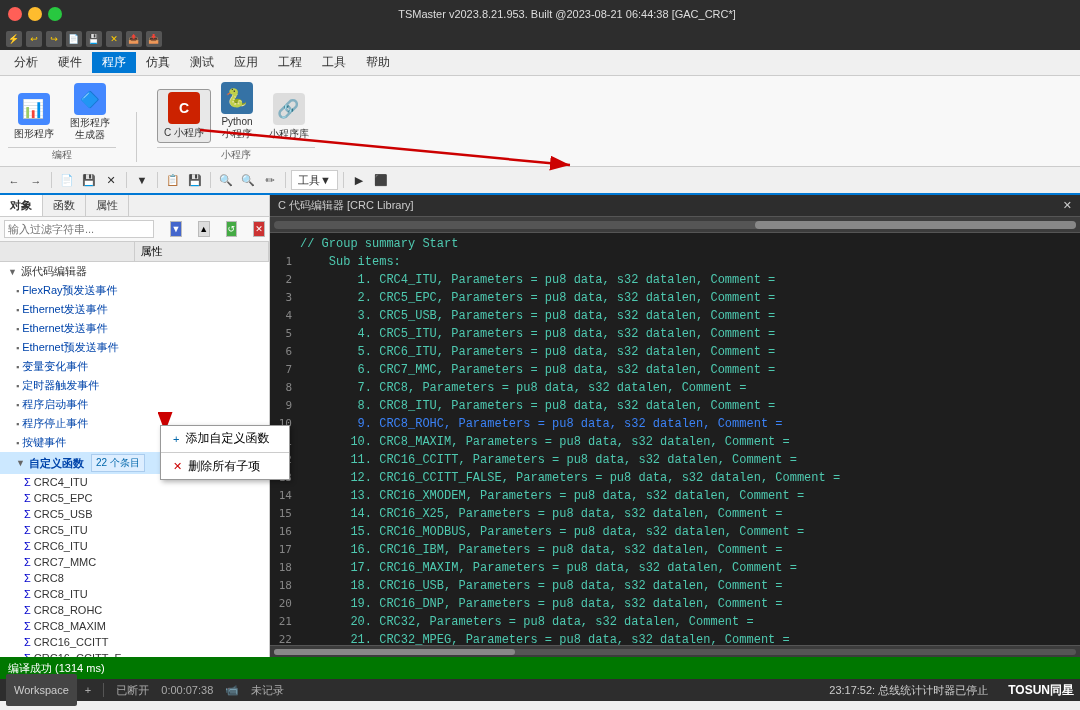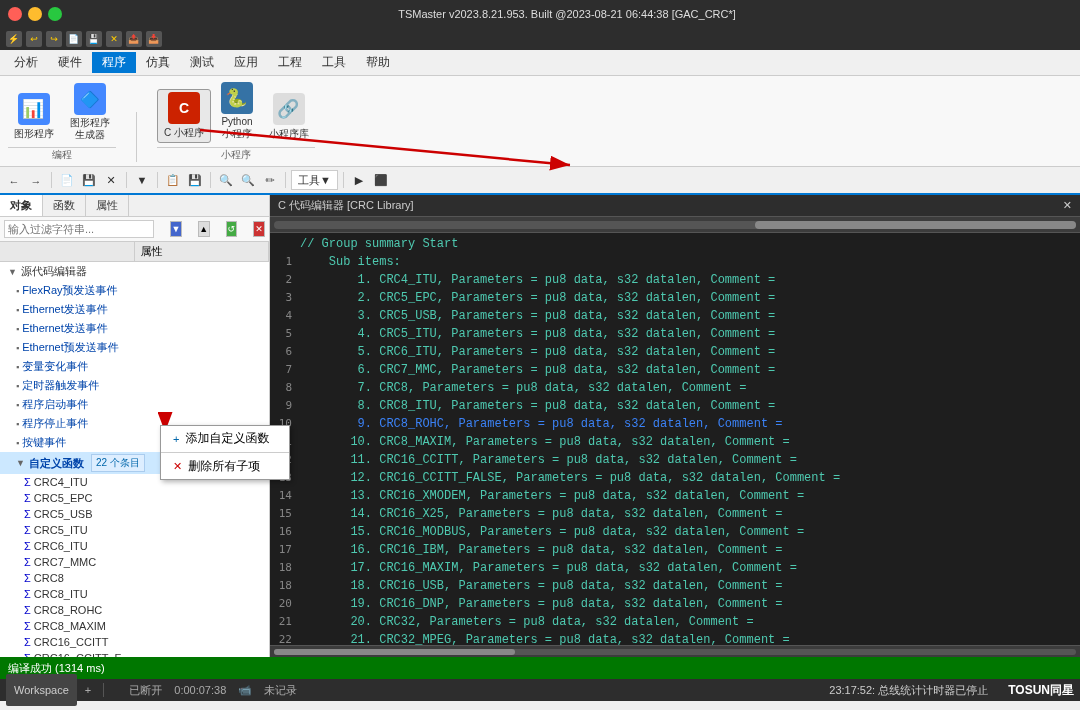--- a/index.html
+++ b/index.html
@@ -709,21 +709,21 @@
   </div>
 
   <div id="bottom-status">
     <span>编译成功 (1314 ms)</span>
   </div>
 
   <div id="taskbar">
     <span class="taskbar-btn">Workspace</span>
     <span style="color:#aaa; cursor:pointer;">+</span>
     <span style="border-left:1px solid #555; height:14px; margin:0 4px;"></span>
-    <span style="color:#aaa;margin-left:13px;">已断开</span>
+    <span style="color:#aaa;">已断开</span>
     <span style="margin-left:4px; color:#aaa;">0:00:07:38</span>
     <span style="margin-left:4px;">📹</span>
     <span style="margin-left:4px; color:#aaa;">未记录</span>
     <span class="taskbar-time">23:17:52: 总线统计计时器已停止</span>
     <span style="margin-left:12px; color:#fff; font-weight:bold; font-size:12px;">TOSUN同星</span>
   </div>
 
   <svg id="arrows-overlay">
 
     <defs>

